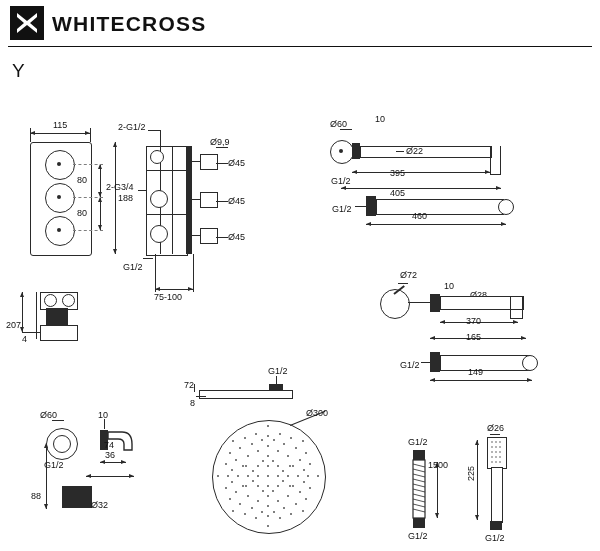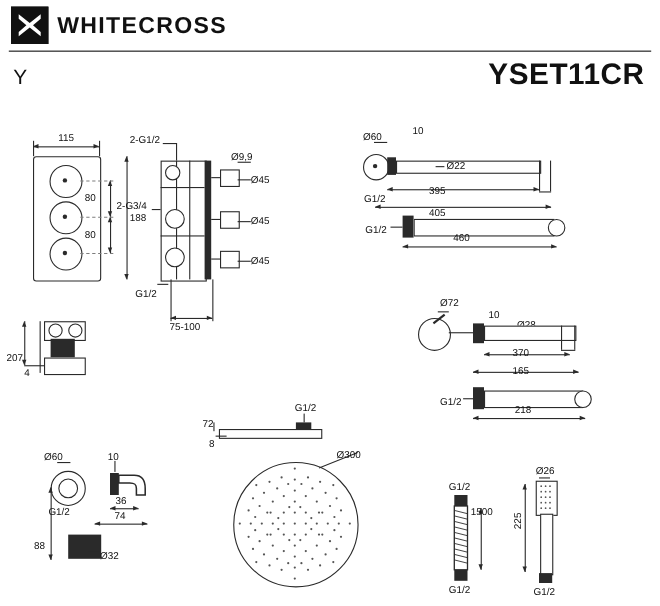--- a/index.html
+++ b/index.html
@@ -53,21 +53,20 @@
       <svg class="x" width="34" height="34" viewBox="0 0 34 34">
         <rect x="0" y="0" width="34" height="34" fill="#111"></rect>
         <path d="M7 7 L17 15 L27 7 L27 11 L20 17 L27 23 L27 27 L17 19 L7 27 L7 23 L14 17 L7 11 Z" fill="#fff"></path>
       </svg>
     </div>
     <div class="logo-text">WHITECROSS</div>
   </div>
   <div class="hr"></div>
 
   <div class="model-y">Y</div>
-  <div class="model-code">YSET11CR</div>
 
   <div class="lbl" style="left:53px;top:120px;">115</div>
   <div class="ln h" style="left:30px;top:133px;width:60px;"></div>
   <div class="arrowL" style="left:30px;top:131px;"></div>
   <div class="arrowR" style="left:85px;top:131px;"></div>
   <div class="ln v" style="left:30px;top:128px;height:14px;"></div>
   <div class="ln v" style="left:90px;top:128px;height:14px;"></div>
 
   <div class="box" style="left:30px;top:142px;width:60px;height:112px;border-radius:3px;"></div>
   <div class="circ" style="left:45px;top:150px;width:28px;height:28px;"></div>
@@ -218,21 +217,21 @@
 
   <div class="boxf" style="left:430px;top:352px;width:10px;height:20px;"></div>
   <div class="box" style="left:440px;top:355px;width:88px;height:14px;"></div>
   <div class="circ" style="left:522px;top:355px;width:14px;height:14px;"></div>
   <div class="lbl" style="left:400px;top:360px;">G1/2</div>
   <div class="ln h" style="left:421px;top:362px;width:9px;"></div>
 
   <div class="ln h" style="left:430px;top:380px;width:102px;"></div>
   <div class="arrowL" style="left:430px;top:378px;"></div>
   <div class="arrowR" style="left:527px;top:378px;"></div>
-  <div class="lbl" style="left:468px;top:367px;">218</div>
+  <div class="lbl" style="left:468px;top:367px;">149</div>
 
   <div class="lbl" style="left:268px;top:366px;">G1/2</div>
   <div class="ln v" style="left:276px;top:376px;height:8px;"></div>
   <div class="boxf" style="left:269px;top:384px;width:14px;height:6px;"></div>
   <div class="box" style="left:199px;top:390px;width:92px;height:7px;"></div>
 
   <div class="lbl" style="left:184px;top:380px;">72</div>
   <div class="ln v" style="left:194px;top:384px;height:8px;"></div>
   <div class="lbl" style="left:190px;top:398px;">8</div>
   <div class="ln h" style="left:196px;top:396px;width:10px;"></div>
@@ -348,21 +347,21 @@
     <path d="M0 4 L14 4 C22 4 24 10 24 16 L24 22 L16 22 L16 16 C16 12 14 11 10 11 L0 11 Z" fill="none" stroke="#2a2a2a" stroke-width="1.4"></path>
   </svg>
   <div class="ln h" style="left:100px;top:462px;width:26px;"></div>
   <div class="arrowL" style="left:100px;top:460px;"></div>
   <div class="arrowR" style="left:121px;top:460px;"></div>
   <div class="lbl" style="left:105px;top:450px;">36</div>
 
   <div class="ln h" style="left:86px;top:476px;width:48px;"></div>
   <div class="arrowL" style="left:86px;top:474px;"></div>
   <div class="arrowR" style="left:129px;top:474px;"></div>
-  <div class="lbl" style="left:104px;top:464px;">74</div>
+  <div class="lbl" style="left:104px;top:440px;">74</div>
 
   <div class="boxf" style="left:62px;top:486px;width:30px;height:22px;"></div>
   <div class="ln v" style="left:46px;top:443px;height:66px;"></div>
   <div class="arrowU" style="left:44px;top:443px;"></div>
   <div class="arrowD" style="left:44px;top:504px;"></div>
   <div class="lbl" style="left:31px;top:491px;">88</div>
   <div class="lbl" style="left:91px;top:500px;">Ø32</div>
   <div class="ln h" style="left:80px;top:500px;width:11px;"></div>
 
   <div class="lbl" style="left:408px;top:437px;">G1/2</div>

